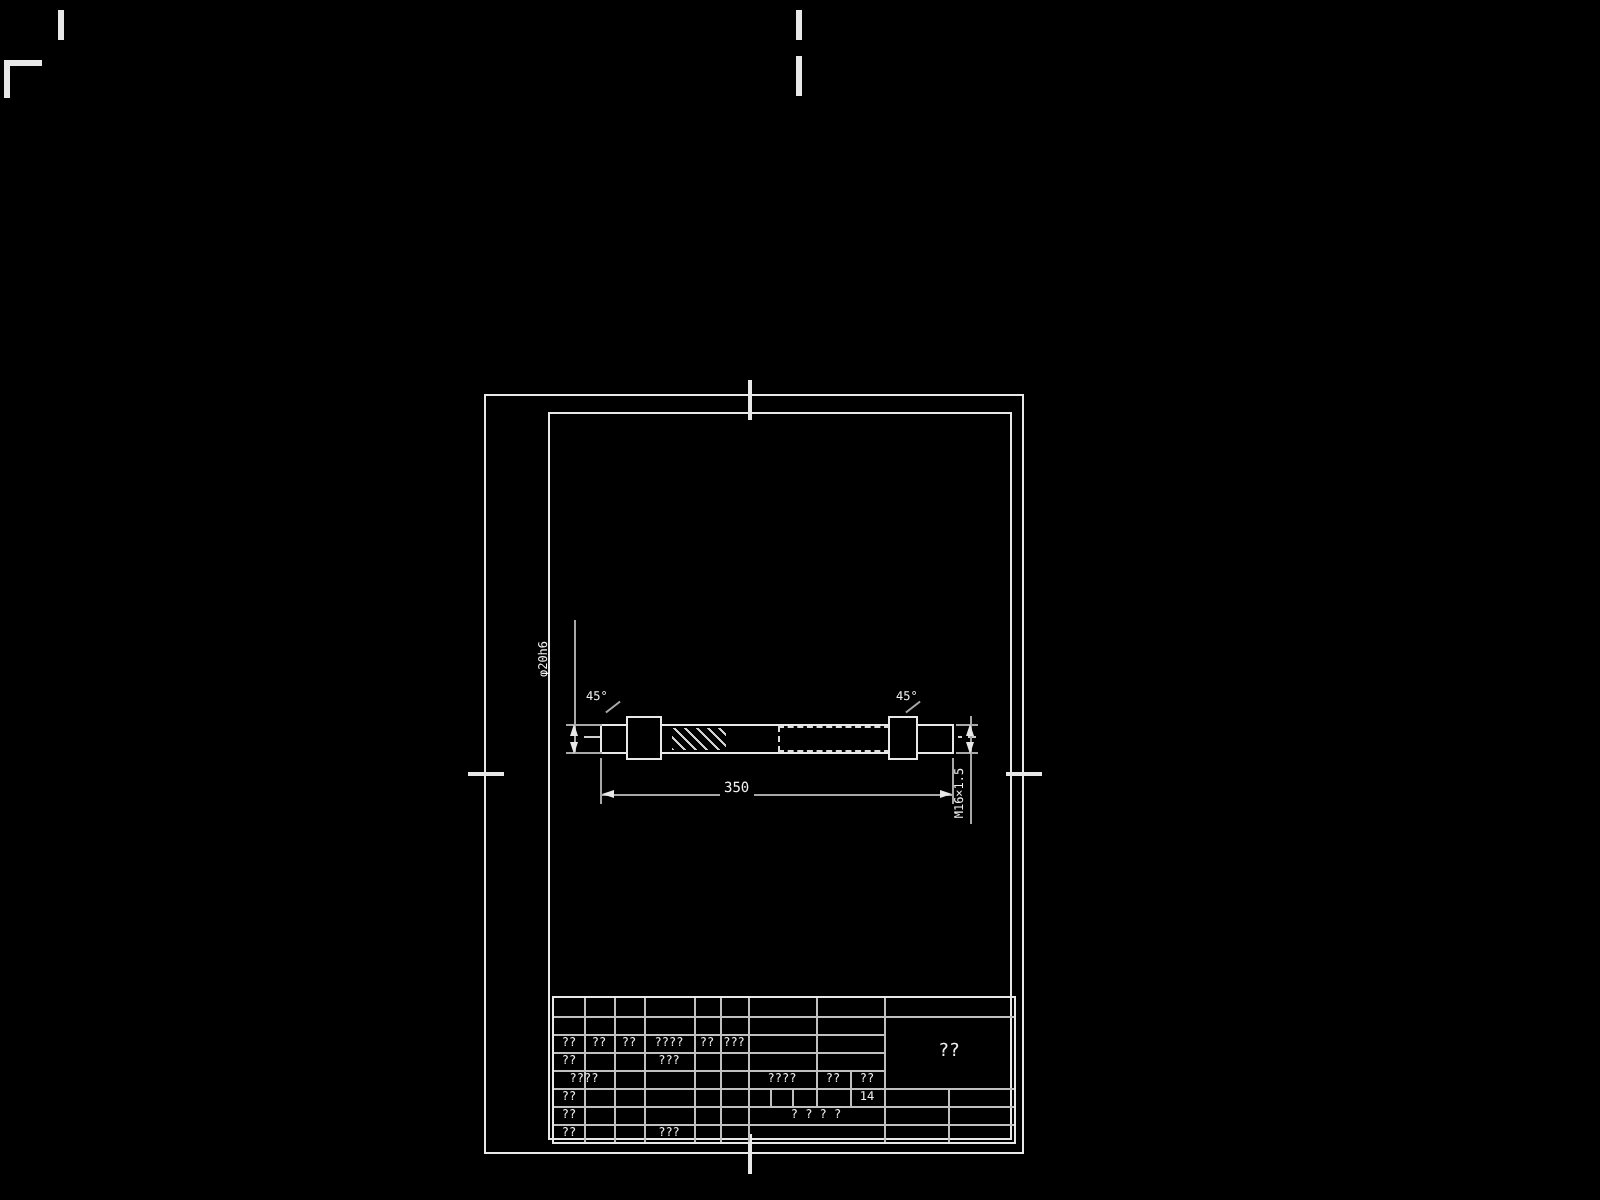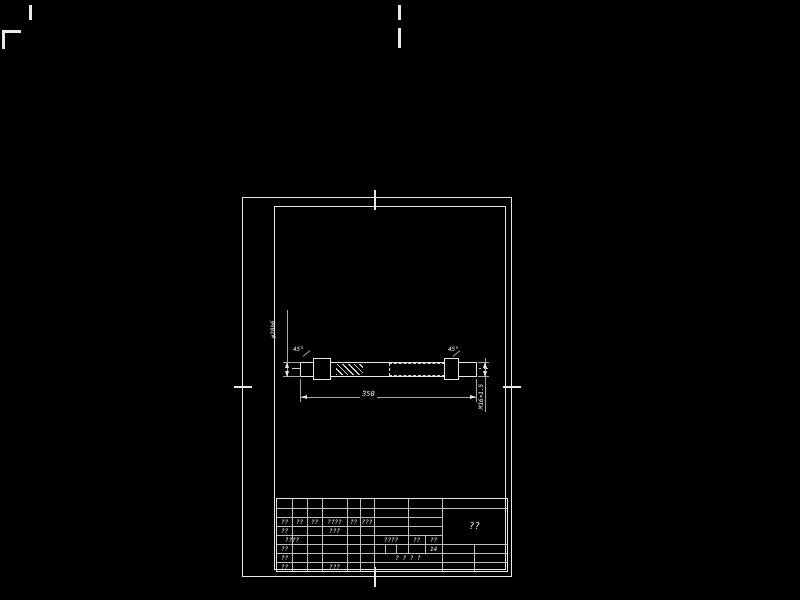--- a/index.html
+++ b/index.html
@@ -1,17 +1,17 @@
 <!DOCTYPE html>
 <html><head>
 <meta charset="utf-8">
 <style>
   html,body{margin:0;padding:0;background:#000;}
   #screen{position:relative;width:716px;height:600px;background:#000;overflow:hidden;
-          font-family:"DejaVu Sans","Liberation Sans",sans-serif;font-style:italic;}
+          font-family:"DejaVu Sans","Liberation Sans",sans-serif;}
   .abs{position:absolute;}
   .ln{position:absolute;background:#e8e8e8;}
   .lnd{position:absolute;background:#a8a8a8;}
   .box{position:absolute;border:1px solid #e8e8e8;background:#000;box-sizing:border-box;}
   .txt{position:absolute;color:#f0f0f0;font-family:"DejaVu Sans Mono","Liberation Mono",monospace;
        white-space:nowrap;}
   .rot{transform:rotate(-90deg);}
   .ar{position:absolute;width:0;height:0;}
   .ar-l{border-top:2px solid transparent;border-bottom:2px solid transparent;border-right:6px solid #e8e8e8;}
   .ar-r{border-top:2px solid transparent;border-bottom:2px solid transparent;border-left:6px solid #e8e8e8;}

